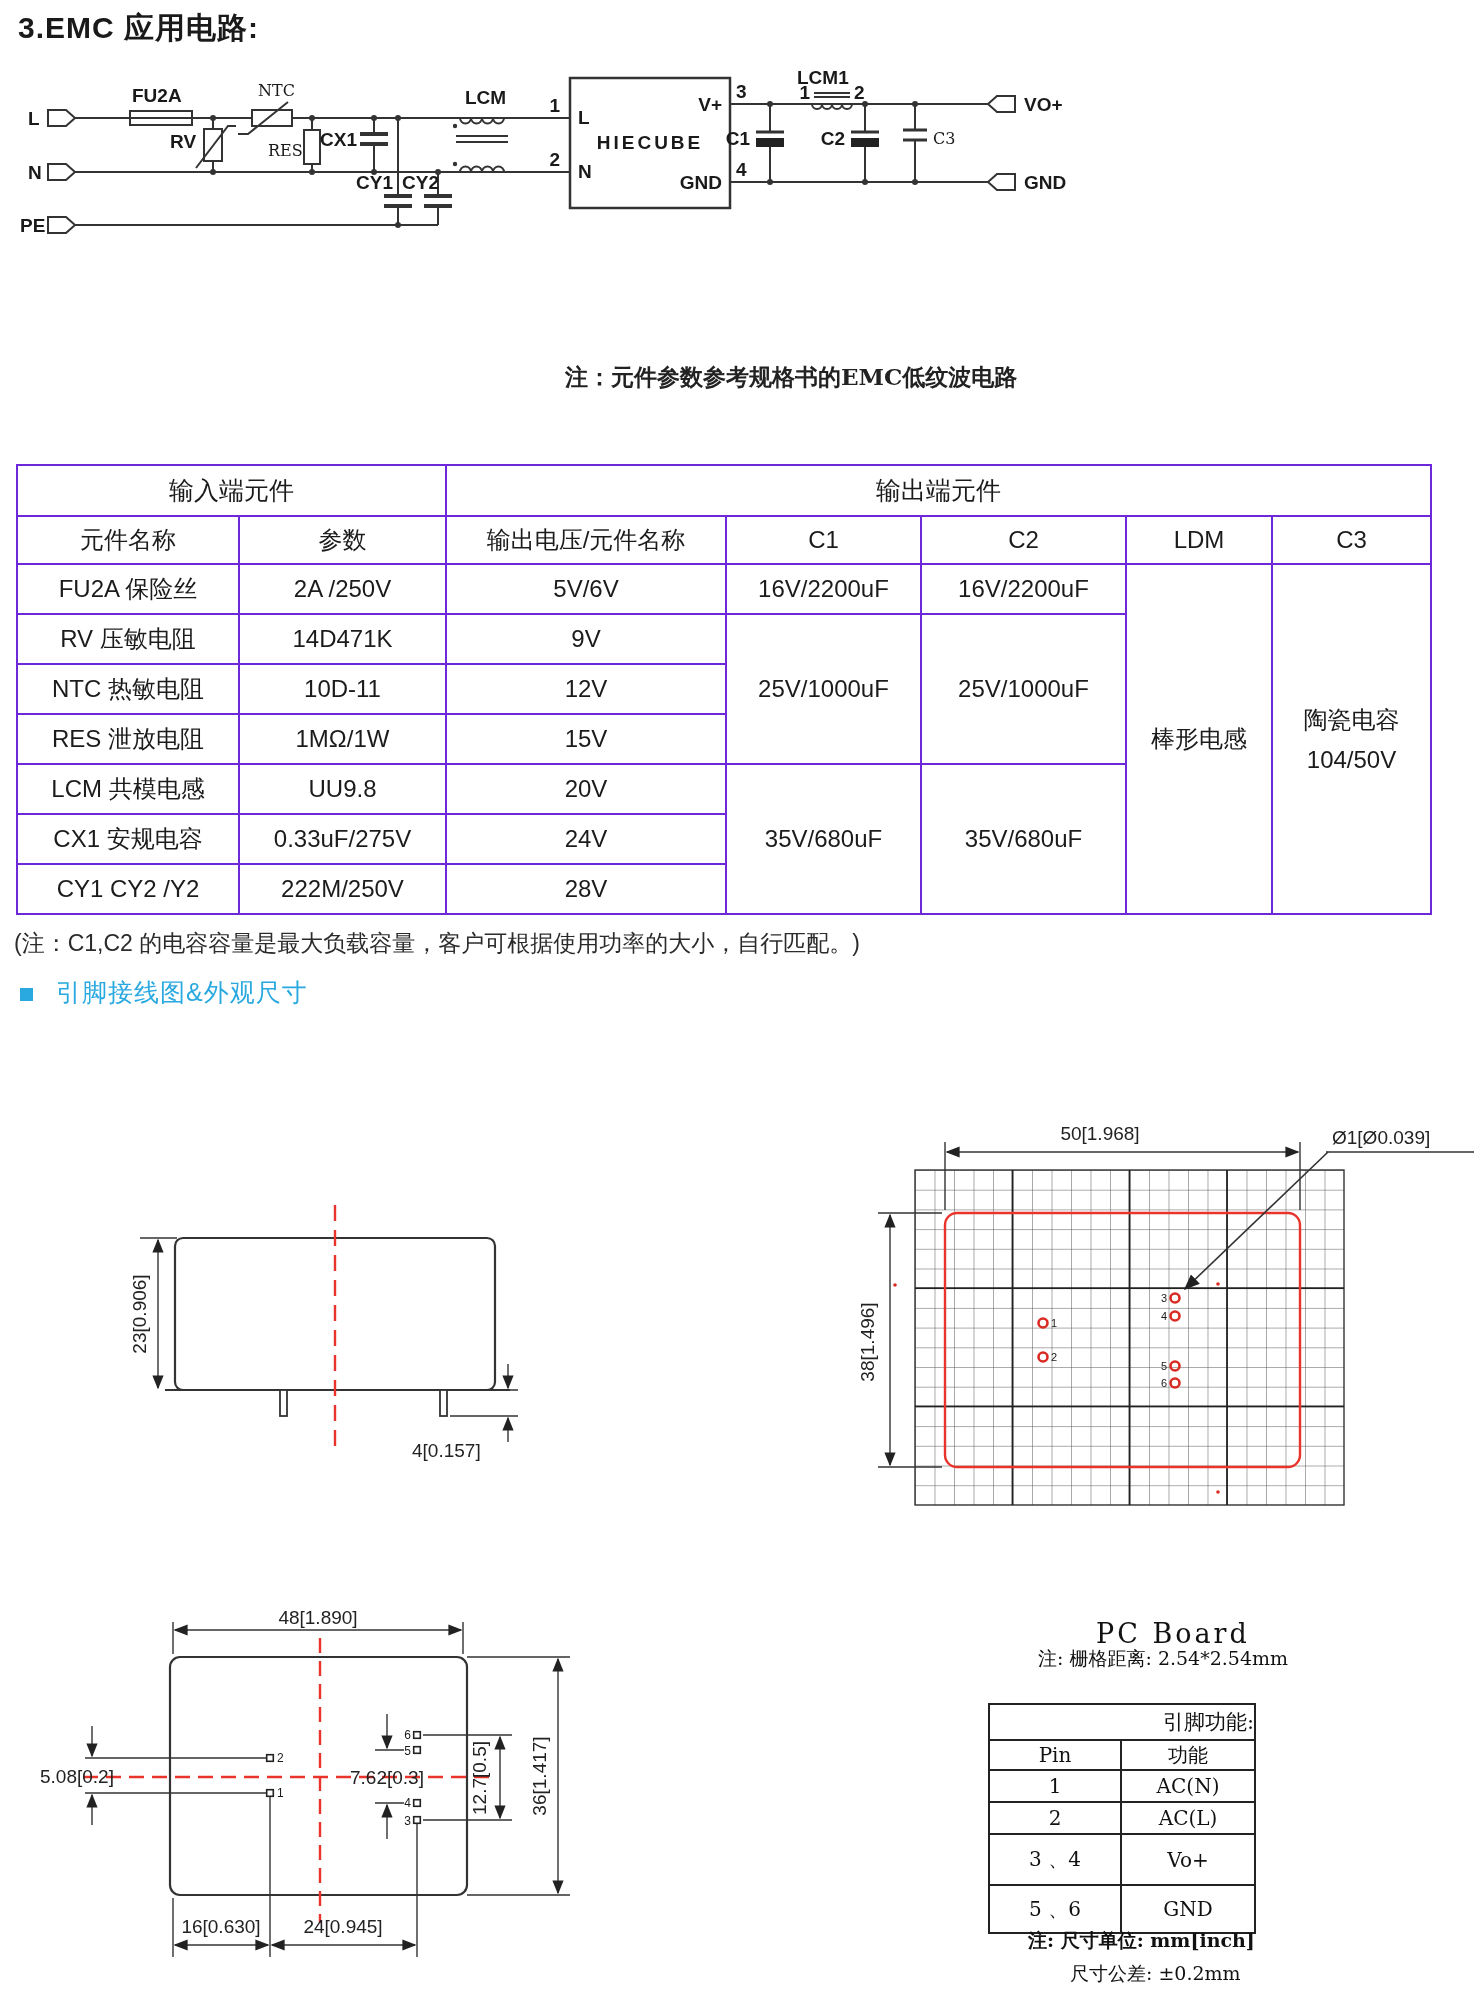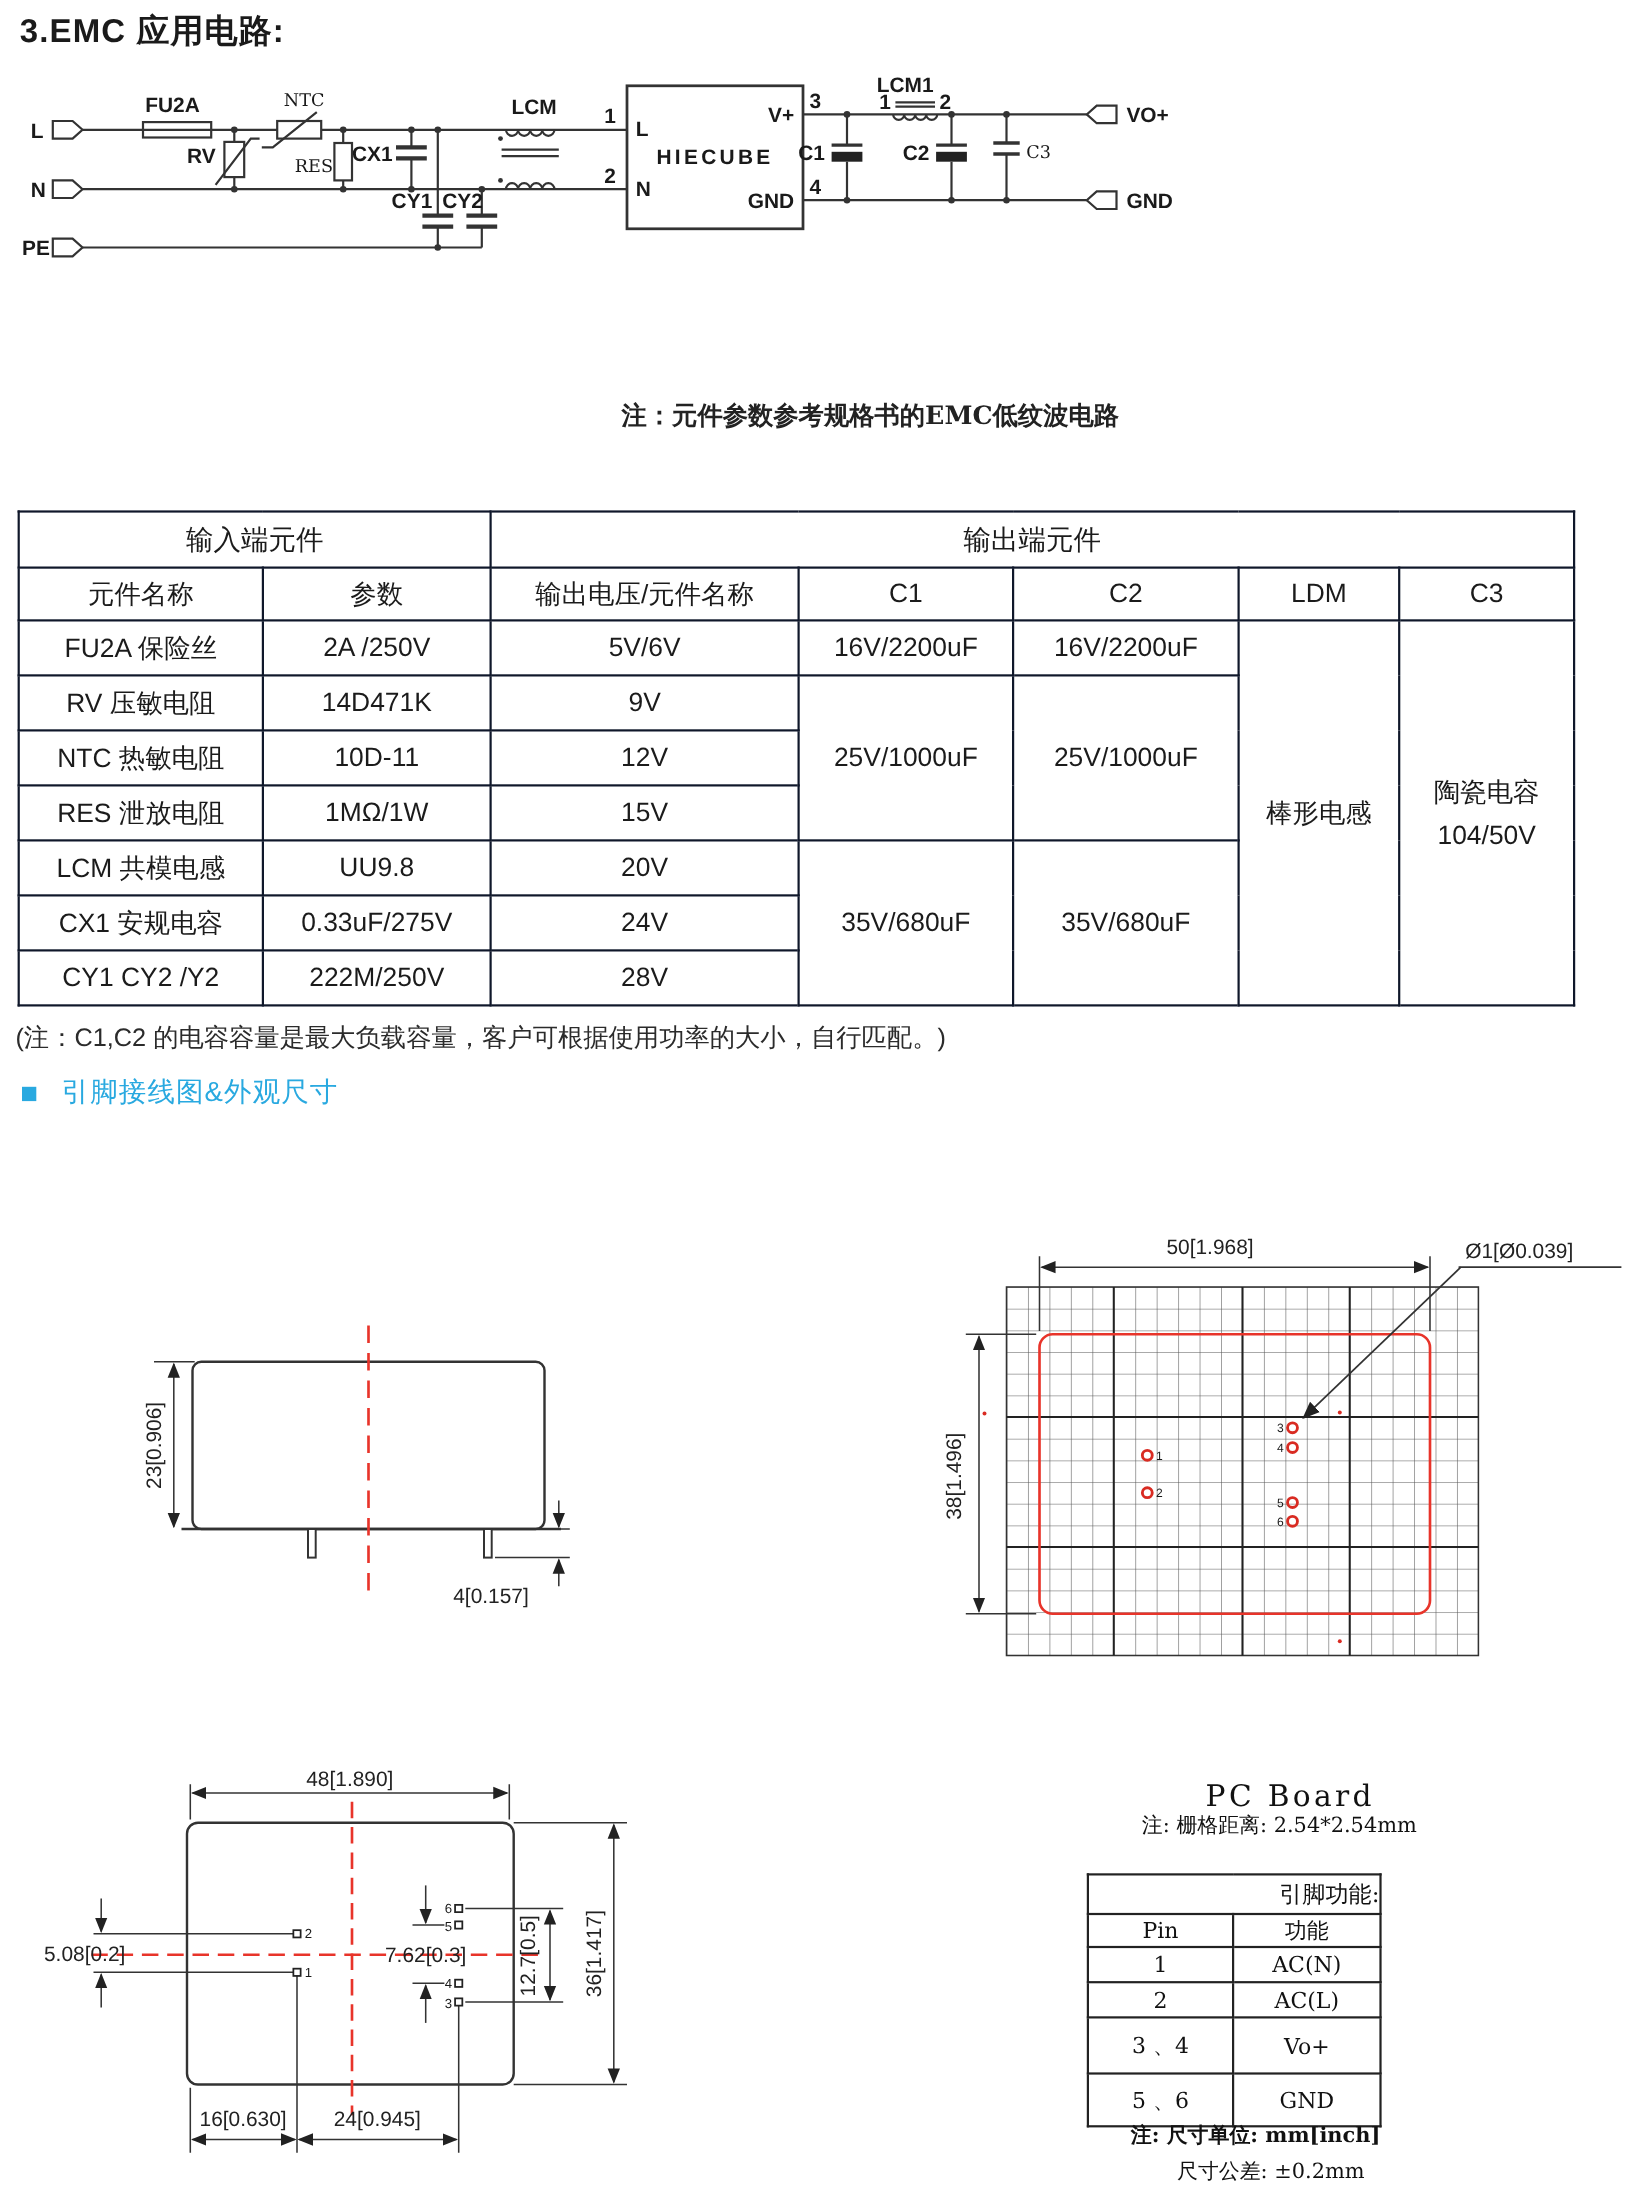--- a/index.html
+++ b/index.html
@@ -4,21 +4,21 @@
 <style>
   * { margin:0; padding:0; box-sizing:border-box; }
   html,body { width:1478px; height:2002px; background:#fff; font-family:"Liberation Sans",sans-serif; color:#1a1a1a; }
   body { position:relative; overflow:hidden; }
   .abs { position:absolute; }
   #page-title { left:18px; top:8px; font-size:30px; font-weight:600; letter-spacing:1px;text-align:center; }
   #circuit-note { left:565px; top:362px; font-size:23px; font-family:"DejaVu Serif",serif; color:#222;font-weight:bold; }
   
   #comp-table { left:16px; top:464px; }
   #comp-table table { border-collapse:collapse; table-layout:fixed; width:1414px; }
-  #comp-table td { border:2px solid #0f172a; text-align:center; vertical-align:middle; font-size:24px; color:#1b1b1b; overflow:hidden; }
+  #comp-table td { border:2px solid #6d28d9; text-align:center; vertical-align:middle; font-size:24px; color:#1b1b1b; overflow:hidden; }
   #comp-table tr.h1 td { font-size:25px; }
   #table-note { left:14px; top:928px; font-size:23px; color:#2b2b2b; }
   
   #section-bullet { left:20px; top:988px; width:13px; height:13px; background:#29a9e0; }
   #section-title { left:56px; top:976px; font-size:25px; color:#29a9e0; letter-spacing:1px; }
   
   .cad { font-family:"DejaVu Serif",serif; color:#111; }
   #pcb-title { left:1096px; top:1570px; font-size:27px; letter-spacing:3px;margin-top:48px; }
   #pcb-note { left:1038px; top:1646px; font-size:19px; }
   

